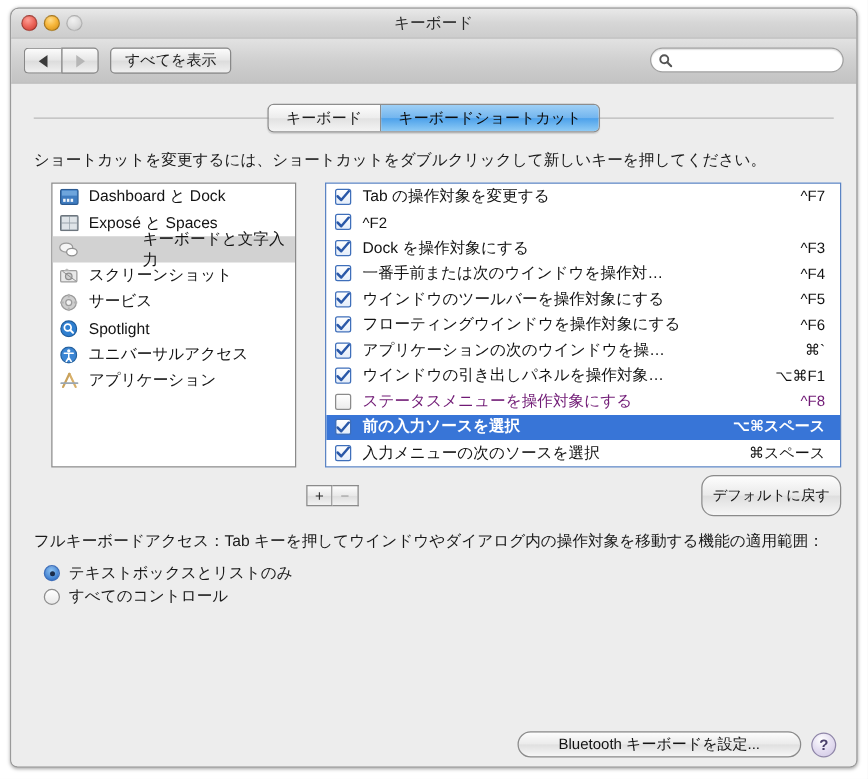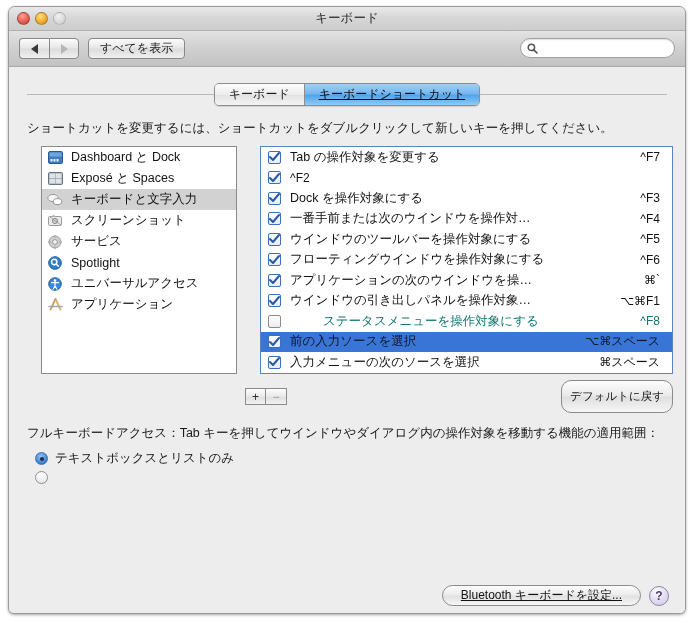--- a/index.html
+++ b/index.html
@@ -122,21 +122,21 @@
     overflow: hidden;
     position: relative; z-index: 2;
     box-shadow: 0 1px 1px rgba(0,0,0,0.12);
   }
   .tab {
     padding: 0 14px; height: 21px; line-height: 21px;
     font-size: 12px; color: #1d1d1d;
     background: linear-gradient(to bottom, #fdfdfd 0%, #ececec 50%, #e2e2e2 52%, #f4f4f4 100%);
     border-right: 1px solid #8d8d8d;
   }
-  .tab:last-child { border-right: none; text-decoration: underline; }
+  .tab:last-child { border-right: none; }
   .tab.active {
     background: linear-gradient(to bottom, #9fd0f6 0%, #74b6ef 48%, #4ea2eb 52%, #8fcbf5 100%);
     color: #0d0d0d;
   }
   .instruction {
     margin: 14px 0 0 18px;
     font-size: 12.5px; color: #1a1a1a;
   }
   
   .panes {
@@ -149,41 +149,41 @@
     background: #ffffff;
     border: 1px solid #8a8a8a;
     box-sizing: border-box;
     overflow: hidden;
   }
   .side-item {
     display: flex; align-items: center;
     height: 21px; padding-left: 5px;
     font-size: 12.5px; color: #131313;
   }
-  .side-item.selected { background: #d2d2d2; }
+  .side-item.selected { background: #d2d2d2; gap: 43px; }
   .side-ico {
     width: 16px; height: 16px;
     margin-right: 8px; flex: 0 0 auto;
     display: flex; align-items: center; justify-content: center;
   }
   .shortcuts {
     flex: 1; margin-left: 23px;
     background: #ffffff;
     border: 1px solid #5b84c4;
     box-sizing: border-box;
     overflow: hidden;
   }
   .sc-row {
     display: flex; align-items: center;
     height: 20.5px;
     padding: 0 8px 0 7px;
     font-size: 12.5px; color: #121212;
   }
-  .sc-row.selected { background: #3875d7; color: #0f172a; }
-  .sc-row.disabled { color: #0f766e; gap: 33px; }
+  .sc-row.selected { background: #3875d7; color: #ffffff; font-weight: bold; }
+  .sc-row.disabled { color: #701a75; }
   .cb {
     width: 13px; height: 13px; flex: 0 0 auto;
     border-radius: 2px; margin-right: 9px;
     box-sizing: border-box;
     display: flex; align-items: center; justify-content: center;
     border: 1px solid #8b8b8b;
     background: linear-gradient(to bottom, #ffffff 0%, #ececec 100%);
   }
   .cb.on {
     border-color: #3f6fba;
@@ -255,27 +255,26 @@
     font-size: 11px; color: #2a2a2a;
   }
   
   .footer {
     position: absolute;
     left: 0; right: 0; bottom: 10px;
     display: flex; align-items: center; justify-content: flex-end;
     padding-right: 16px;
   }
   .bt-btn {
-    height: 21px; padding: 0 18px;
+    height: 21px; padding: 0 32px;
     border: 1px solid #8b8b8b; border-radius: 11px;
     background: linear-gradient(to bottom, #fdfdfd 0%, #ebebeb 48%, #e0e0e0 52%, #f7f7f7 100%);
     font-size: 12px; color: #131313;
     display: flex; align-items: center;
     box-sizing: border-box;
-    text-decoration: underline;
   }
   .help-btn {
     width: 20px; height: 20px; border-radius: 50%;
     margin-left: 8px;
     border: 1px solid #8f86a8;
     background: radial-gradient(circle at 40% 28%, #ffffff 0%, #e6e0f2 45%, #cfc6e4 100%);
     color: #4a3f6b; font-size: 12px; font-weight: bold;
     display: flex; align-items: center; justify-content: center;
     box-sizing: border-box;
   }
@@ -547,20 +546,21 @@
 
     <div class="fka">フルキーボードアクセス：Tab キーを押してウインドウやダイアログ内の操作対象を移動する機能の適用範囲：</div>
 
     <div class="radios">
       <div class="radio-line">
         <span class="rb on"></span>
         <span>テキストボックスとリストのみ</span>
       </div>
       <div class="radio-line">
         <span class="rb"></span>
+        <span>すべてのコントロール</span>
       </div>
     </div>
 
 
     <div class="footer">
       <div class="bt-btn">Bluetooth キーボードを設定...</div>
       <div class="help-btn">?</div>
     </div>
 
   </div>

